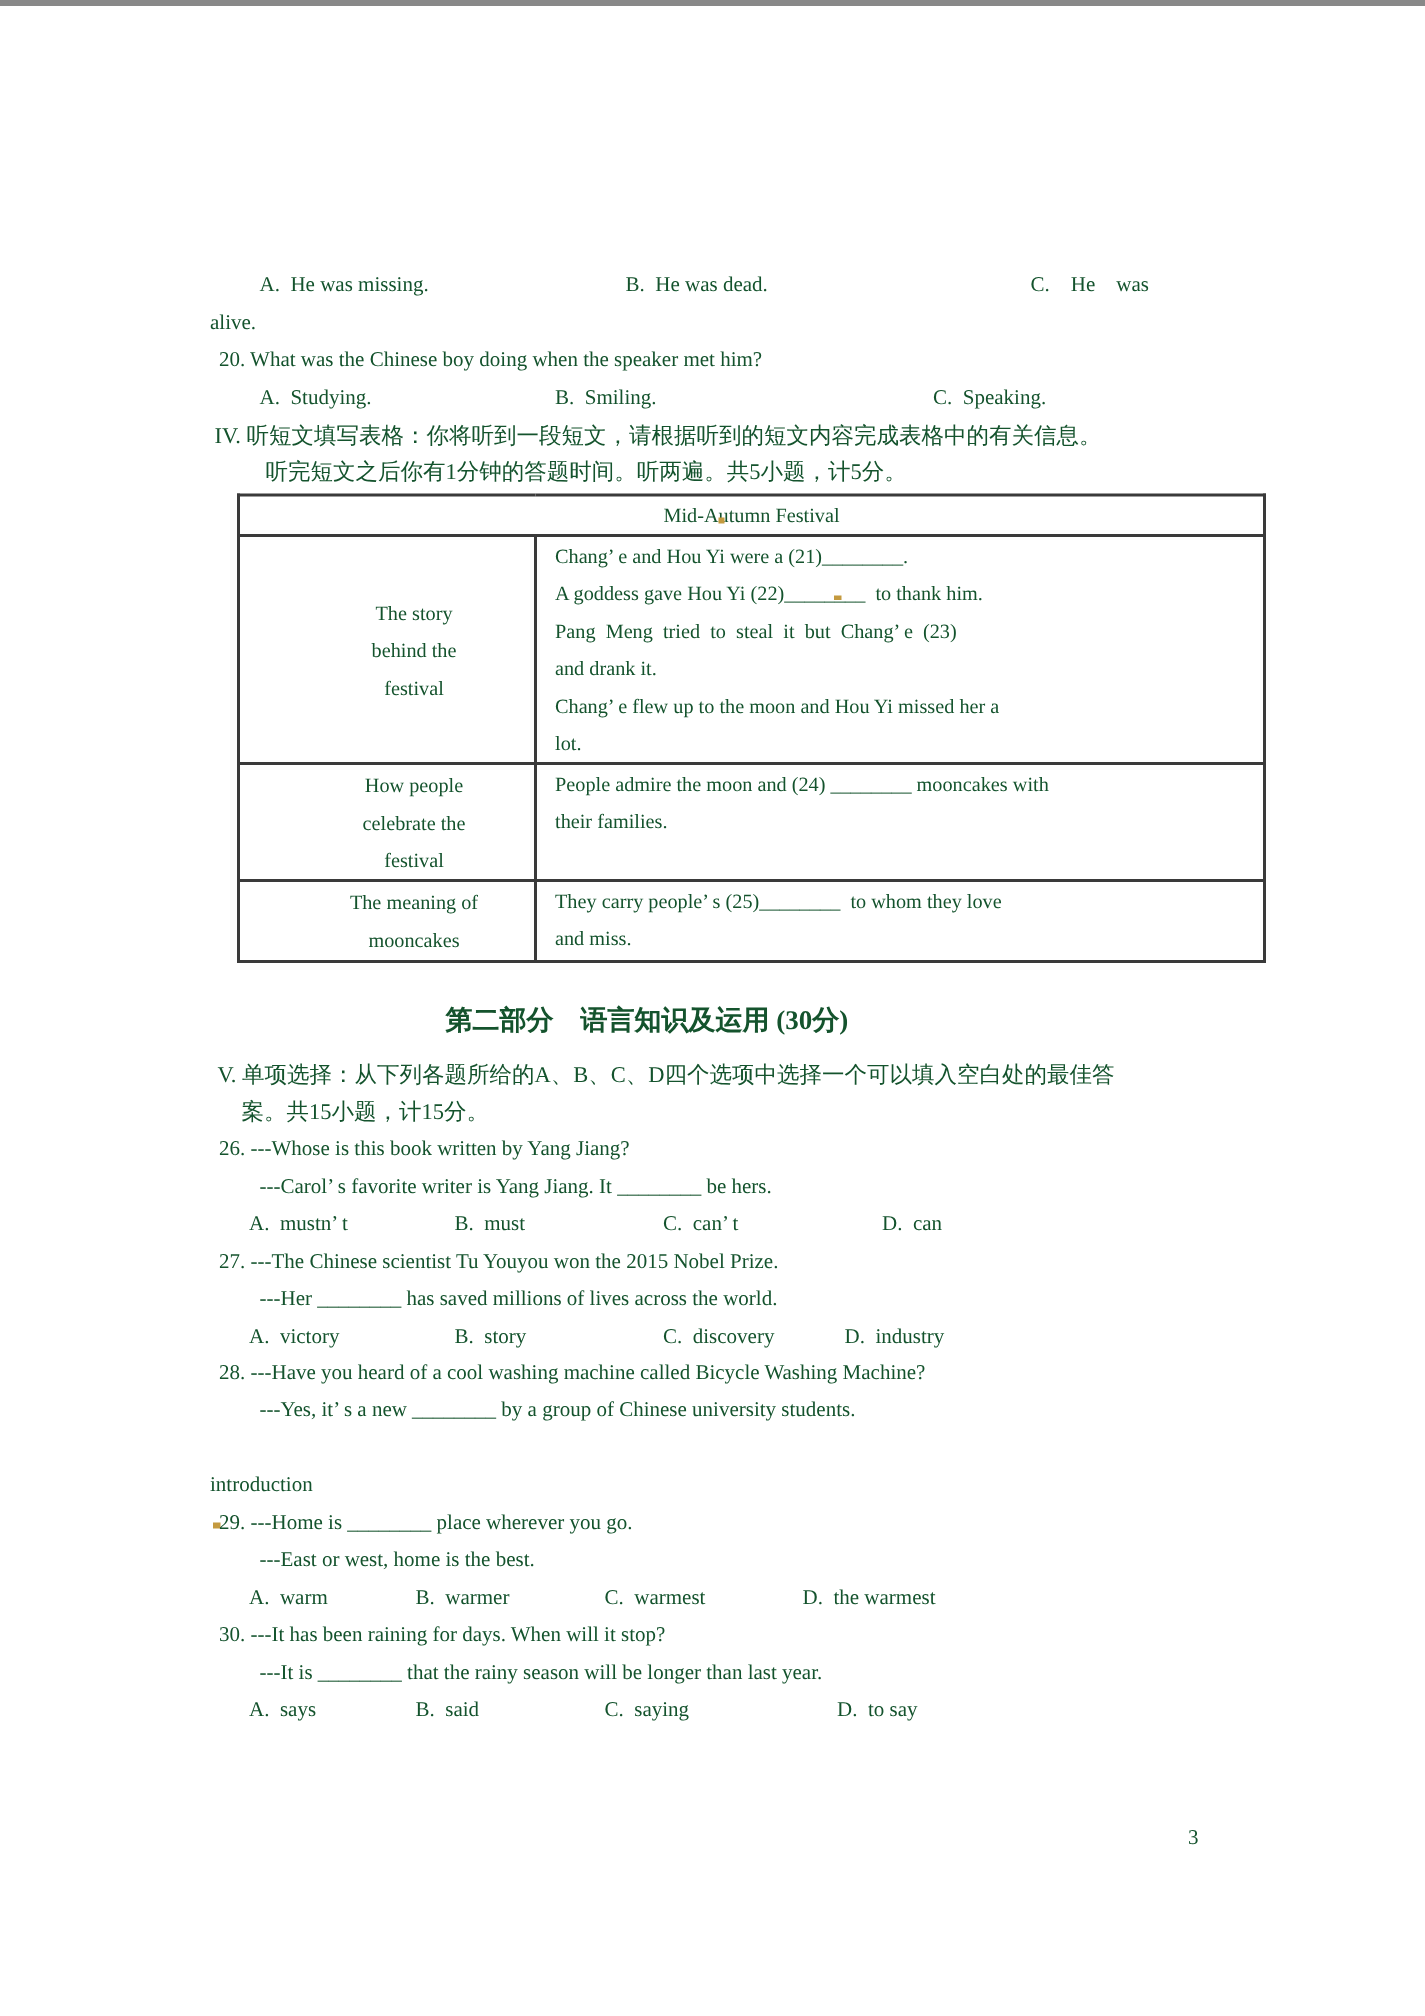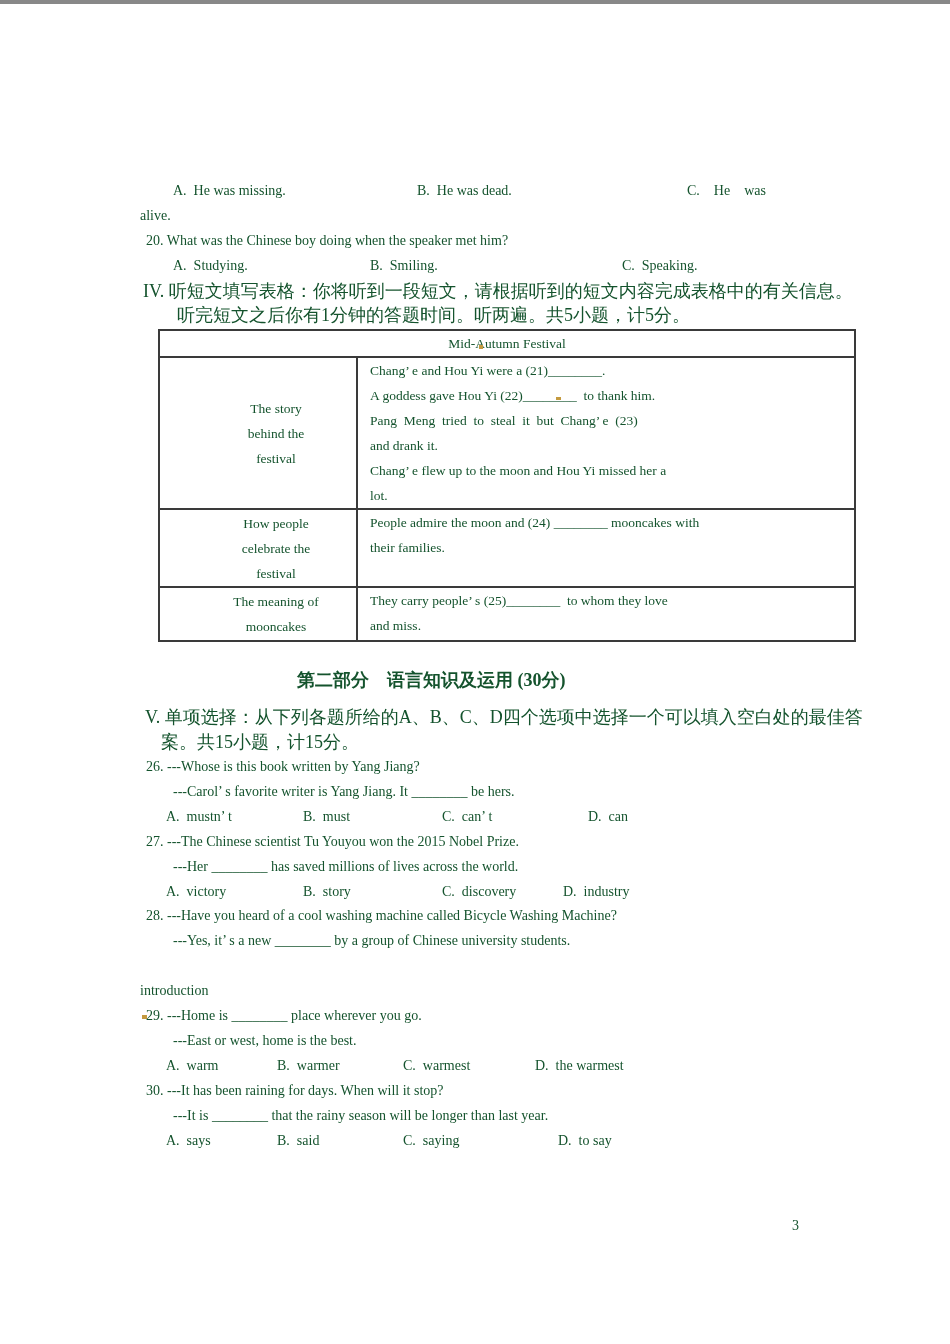--- a/index.html
+++ b/index.html
@@ -2,28 +2,28 @@
 <html><head>
 <meta charset="utf-8">
 <style>
   html,body{margin:0;padding:0;background:#888;}
   .page{
     position:relative;width:950px;height:1344px;background:#ffffff;
     margin:4px auto;overflow:hidden;
     font-family:Liberation Serif, serif;color:#14532d;
   }
   .ln{position:absolute;white-space:pre;font-size:14px;line-height:24px;}
-  .zh{font-size:18px;}
+  .zh{font-size:15px;}
   .optrow{position:absolute;left:0;width:950px;height:24px;}
   .opt{position:absolute;top:0;white-space:pre;font-size:14px;line-height:24px;}
   .heading{position:absolute;white-space:pre;font-weight:bold;font-size:18px;line-height:26px;}
   table.ft{position:absolute;left:158px;top:325px;border-collapse:collapse;table-layout:fixed;}
   .ft td{border:2px solid #3a3a3a;vertical-align:top;padding:0;}
   .ft td.lbl{width:160px;text-align:center;vertical-align:middle;padding-left:36px;}
-  .ft td.cnt{width:472px;padding-left:12px;padding-right:12px;}
+  .ft td.cnt{width:472px;padding-left:12px;padding-right:0;}
   .ft .tl{white-space:pre;font-size:13.5px;line-height:25px;}
   .ft td.hdr{text-align:center;}
   .dot{position:absolute;width:5px;height:4px;}
   .pageno{position:absolute;font-size:14px;line-height:24px;}
 </style>
 </head>
 <body>
 
 <div class="page">
 

